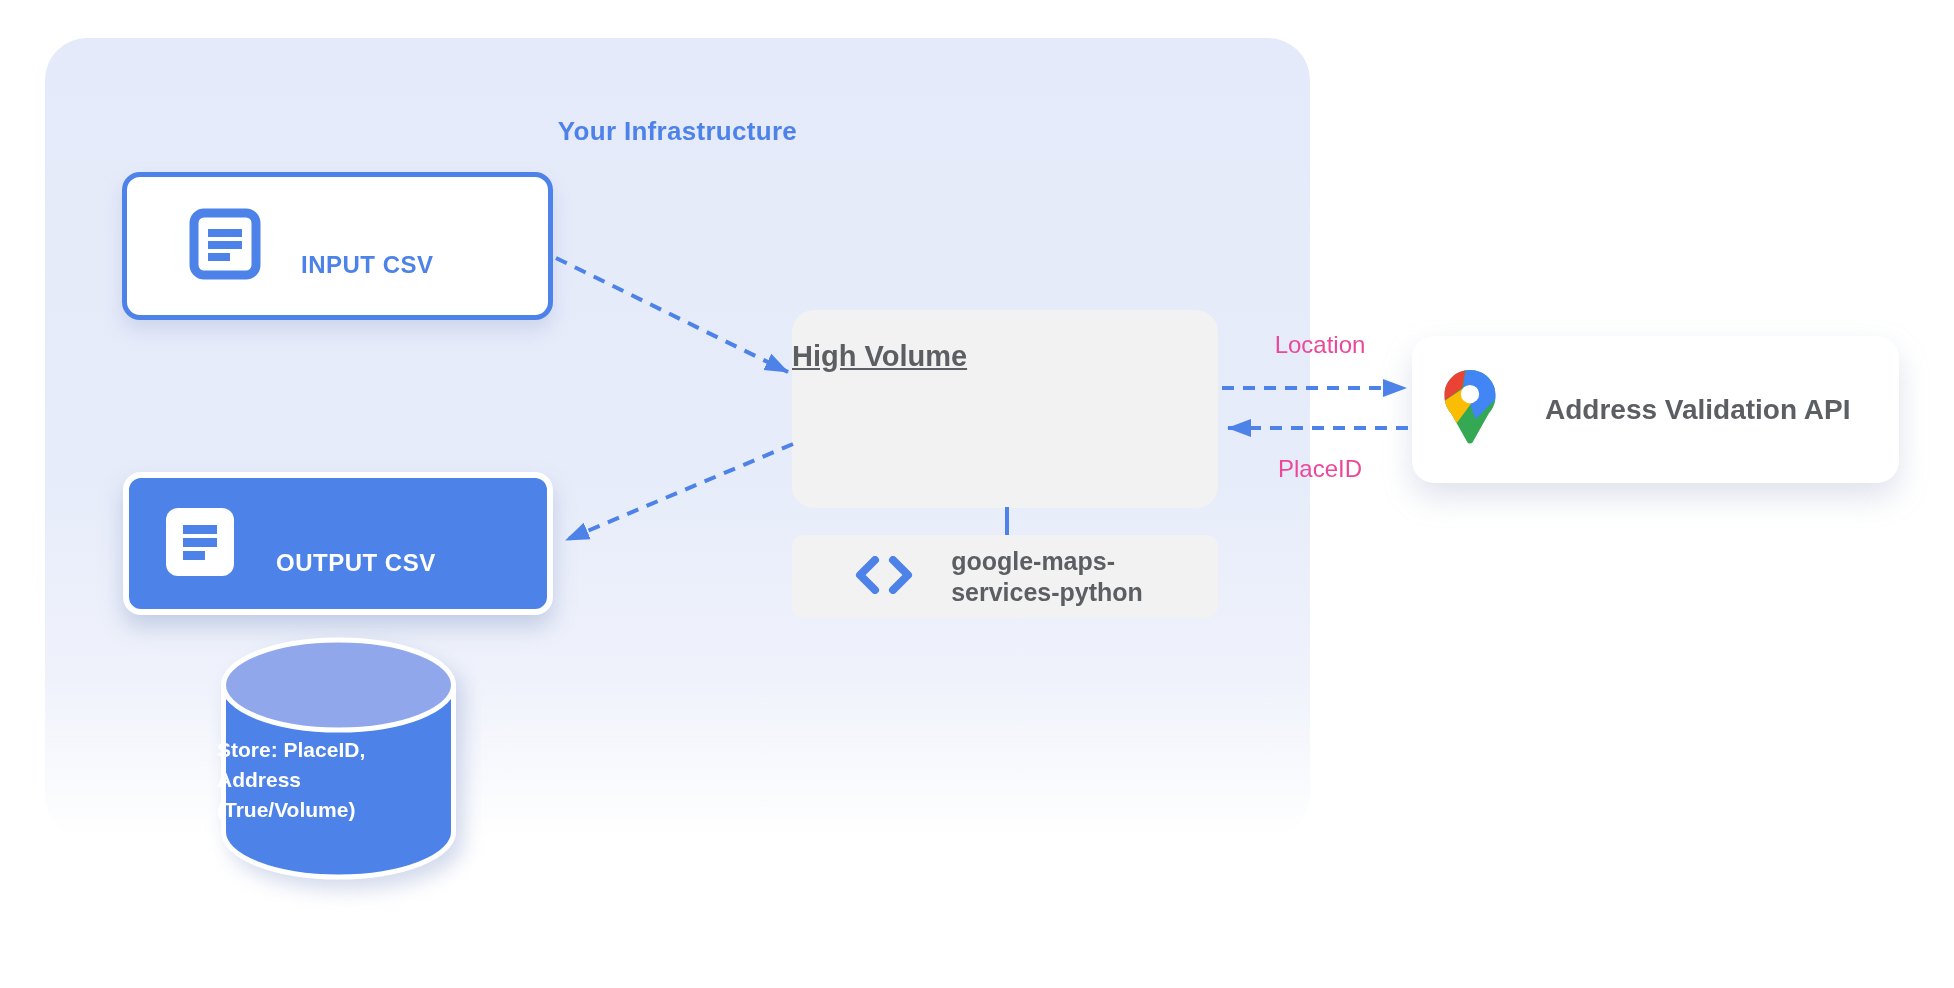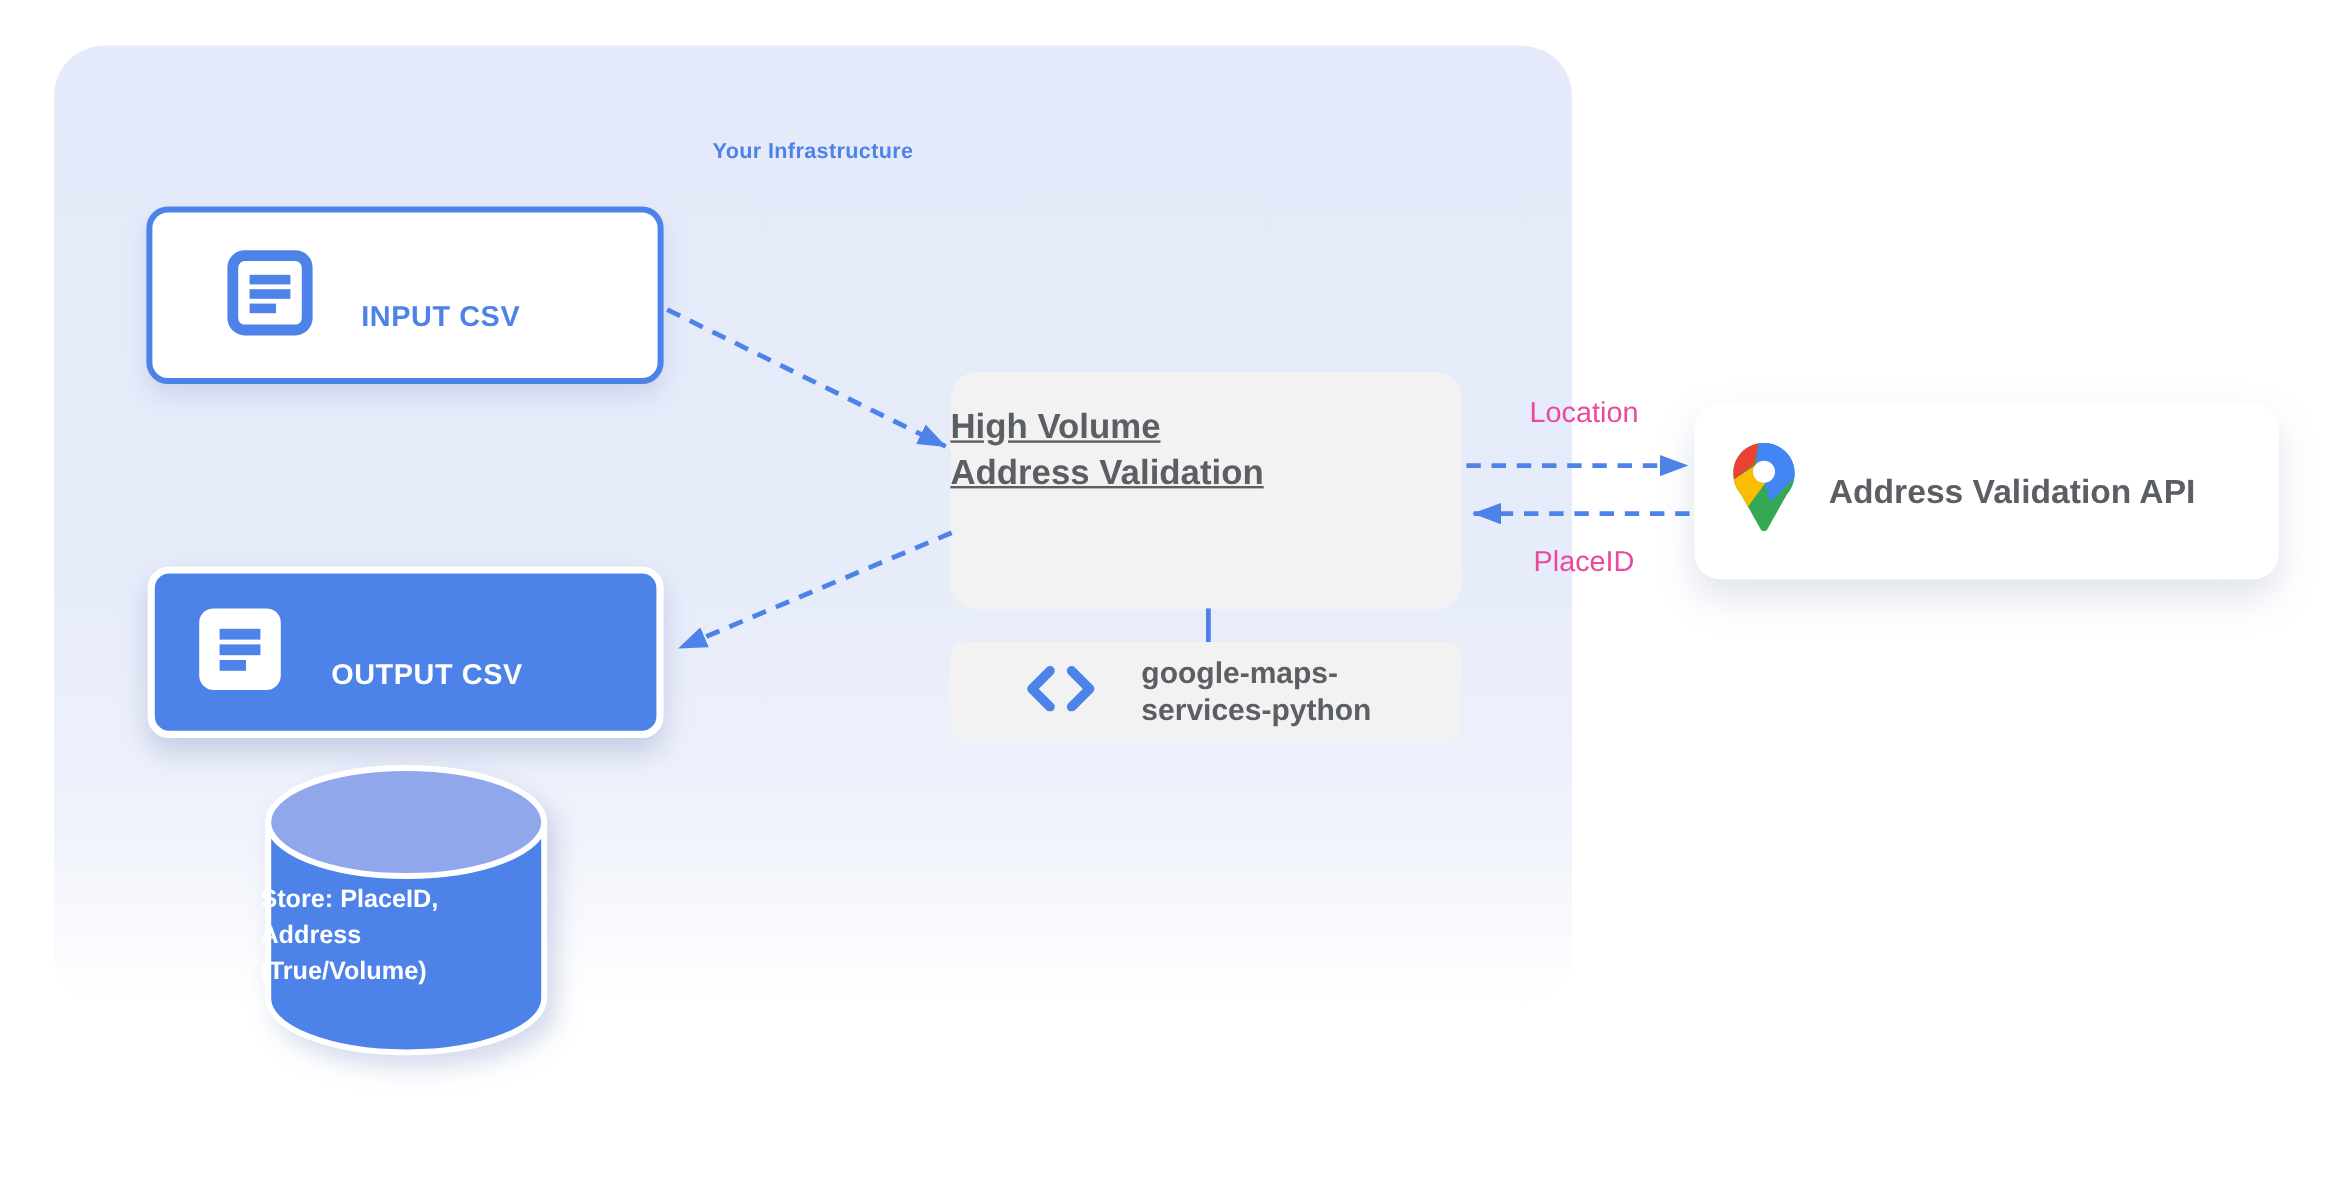--- a/index.html
+++ b/index.html
@@ -8,21 +8,21 @@
     font-family:"Liberation Sans", sans-serif; overflow:hidden;
   }
   
   .infra-panel {
     position:absolute; left:45px; top:38px; width:1265px; height:800px;
     border-radius:42px;
     background:linear-gradient(180deg,#e5eafa 0%,#e7ecfa 55%,#eff2fb 80%,rgba(255,255,255,0) 100%);
   }
   .infra-title {
     position:absolute; top:78px; left:0; width:100%; text-align:center;
-    font-size:18px; font-weight:bold; color:#4d82e9; letter-spacing:.3px;
+    font-size:26px; font-weight:bold; color:#4d82e9; letter-spacing:.3px;
   }
   
   .node {
     position:absolute; display:flex; align-items:center; box-sizing:border-box;
     border-radius:18px;
   }
   .node-input {
     left:122px; top:172px; width:431px; height:148px;
     background:#ffffff; border:5px solid #4d82e9;
     box-shadow:0 10px 18px rgba(120,140,190,.22);
@@ -66,21 +66,21 @@
     position:absolute; left:1005px; top:507px; width:4px; height:30px; background:#4d82e9;
   }
   
   .api-card {
     position:absolute; left:1412px; top:336px; width:487px; height:147px;
     background:#ffffff; border-radius:22px;
     box-shadow:0 14px 30px rgba(140,155,190,.28);
     display:flex; align-items:center; box-sizing:border-box;
     padding-left:30px; gap:26px;
   }
-  .api-label { color:#5b5e62; font-size:28px; font-weight:bold; }
+  .api-label { color:#5b5e62; font-size:28px; font-weight:bold;margin-left:21px; }
   
   .flow-label {
     position:absolute; width:170px; text-align:center;
     color:#ec4899; font-size:24px; font-weight:500;
   }
   .label-location { left:1235px; top:331px; }
   .label-placeid  { left:1235px; top:455px; }
   
   .arrows { position:absolute; left:0; top:0; pointer-events:none; }
 </style>
@@ -124,21 +124,20 @@
     </svg>
     <div class="cylinder-text">
       <div>Store: PlaceID,</div>
       <div>Address</div>
       <div>(True/Volume)</div>
     </div>
   </div>
 
   <div class="script-box">
     <div>High Volume</div>
-    <div>Address Validation</div>
   </div>
 
   <div class="connector-line"></div>
 
   <div class="lib-box">
     <span>
       <svg width="62" height="38" viewBox="0 0 62 38">
         <polyline points="22,4 7,19 22,34" fill="none" stroke="#4d82e9" stroke-width="8" stroke-linecap="round" stroke-linejoin="round"></polyline>
         <polyline points="40,4 55,19 40,34" fill="none" stroke="#4d82e9" stroke-width="8" stroke-linecap="round" stroke-linejoin="round"></polyline>
       </svg>

